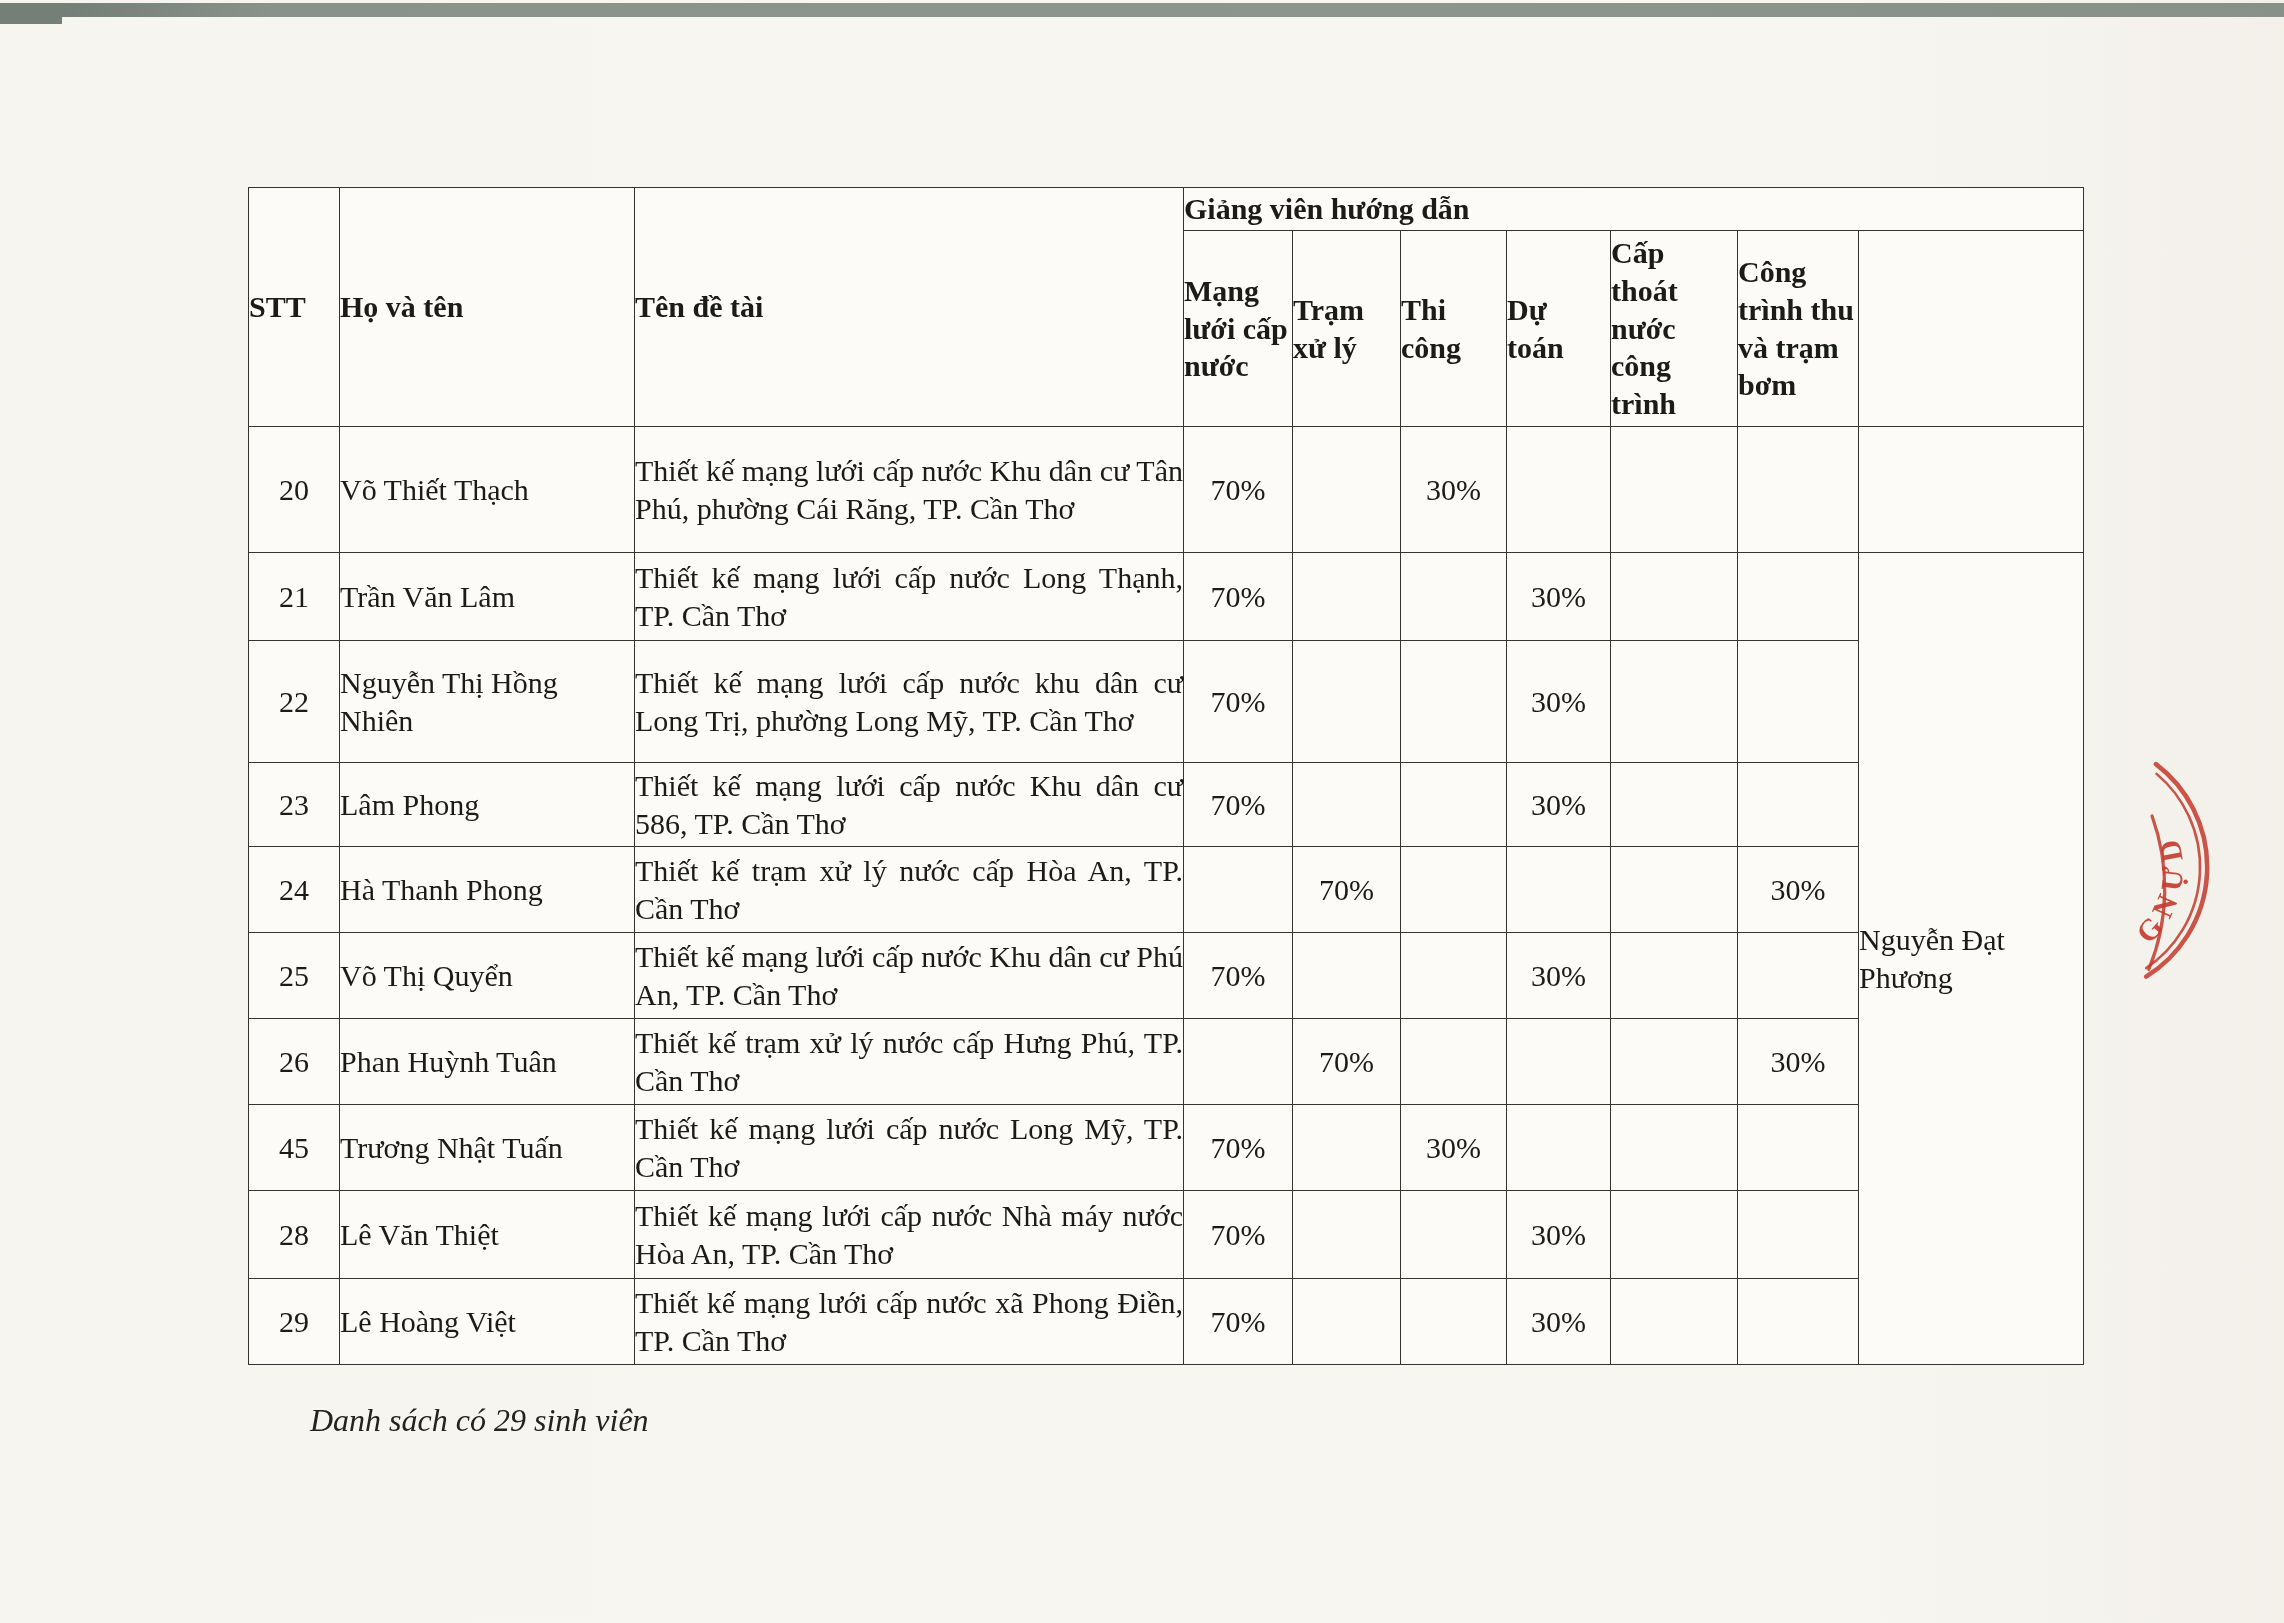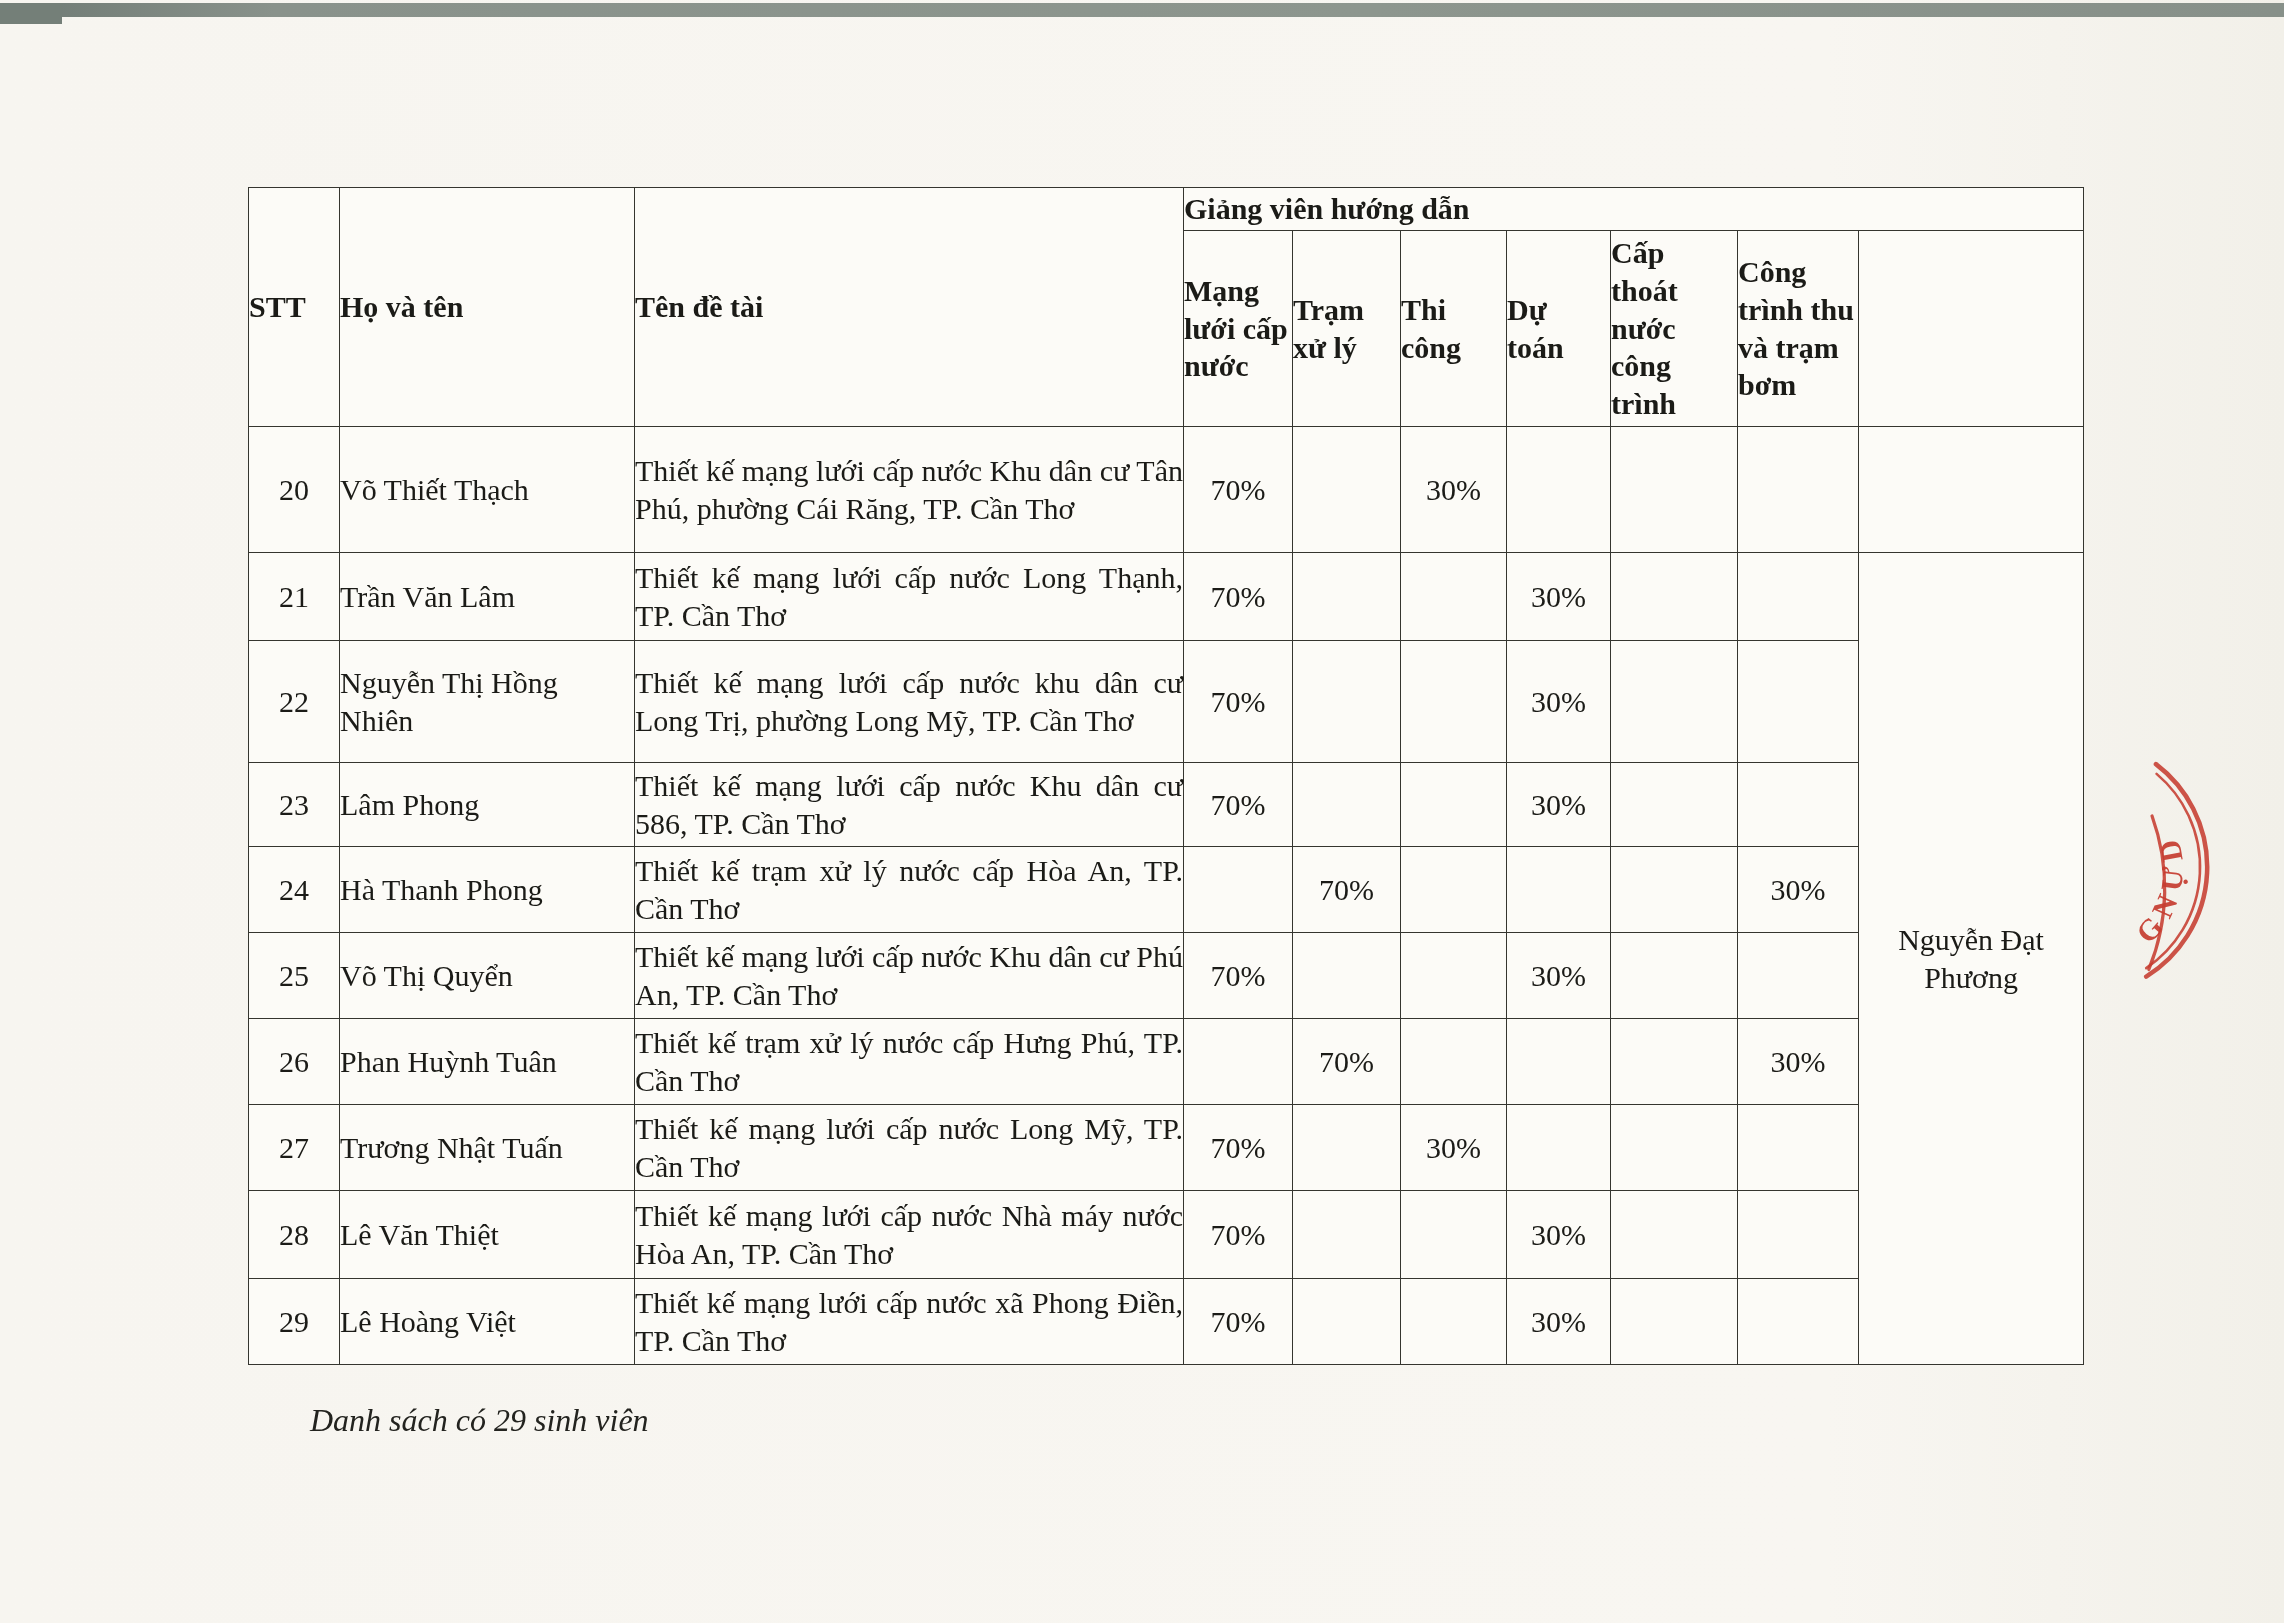--- a/index.html
+++ b/index.html
@@ -29,21 +29,21 @@
     padding:0;
     vertical-align:middle;
     font-size:30px;
     line-height:1.26;
   }
   td.hdr{font-weight:bold;text-align:left;font-size:29px;line-height:1.28;padding:2.6px 5.2px;}
   td.c-stt{text-align:center;}
   td.c-name{padding:3.9px 6.5px 3.9px 19.4px;text-align:left;}
   td.c-topic{padding:5.2px 13px;text-align:justify;text-justify:inter-word;}
   td.c-pct{text-align:center;font-size:28.5px;}
-  td.c-sup{text-align:center;font-size:30px;line-height:1.35;padding:0 9px;}
+  td.c-sup{font-size:30px;line-height:1.35;padding:0 9px;}
   tr.hA{height:43px;}
   tr.hB{height:196px;}
   tr.r20{height:126px;margin-top:16px;}
   tr.r21{height:88px;}
   tr.r22{height:122px;margin-left:15px;}
   tr.r23{height:84px;padding-left:20px;}
   tr.r24{height:86px;}
   tr.r25{height:86px;}
   tr.r26{height:86px;}
   tr.r27{height:86px;}
@@ -177,21 +177,21 @@
         <td class="c-topic">Thiết kế trạm xử lý nước cấp Hưng Phú, TP. Cần Thơ</td>
         <td class="c-pct"></td>
         <td class="c-pct">70%</td>
         <td class="c-pct"></td>
         <td class="c-pct"></td>
         <td class="c-pct"></td>
         <td class="c-pct">30%</td>
       </tr>
 
       <tr class="r27">
-        <td class="c-stt">27</td>
+        <td class="c-stt">45</td>
         <td class="c-name">Trương Nhật Tuấn</td>
         <td class="c-topic">Thiết kế mạng lưới cấp nước Long Mỹ, TP. Cần Thơ</td>
         <td class="c-pct">70%</td>
         <td class="c-pct"></td>
         <td class="c-pct">30%</td>
         <td class="c-pct"></td>
         <td class="c-pct"></td>
         <td class="c-pct"></td>
       </tr>
 

